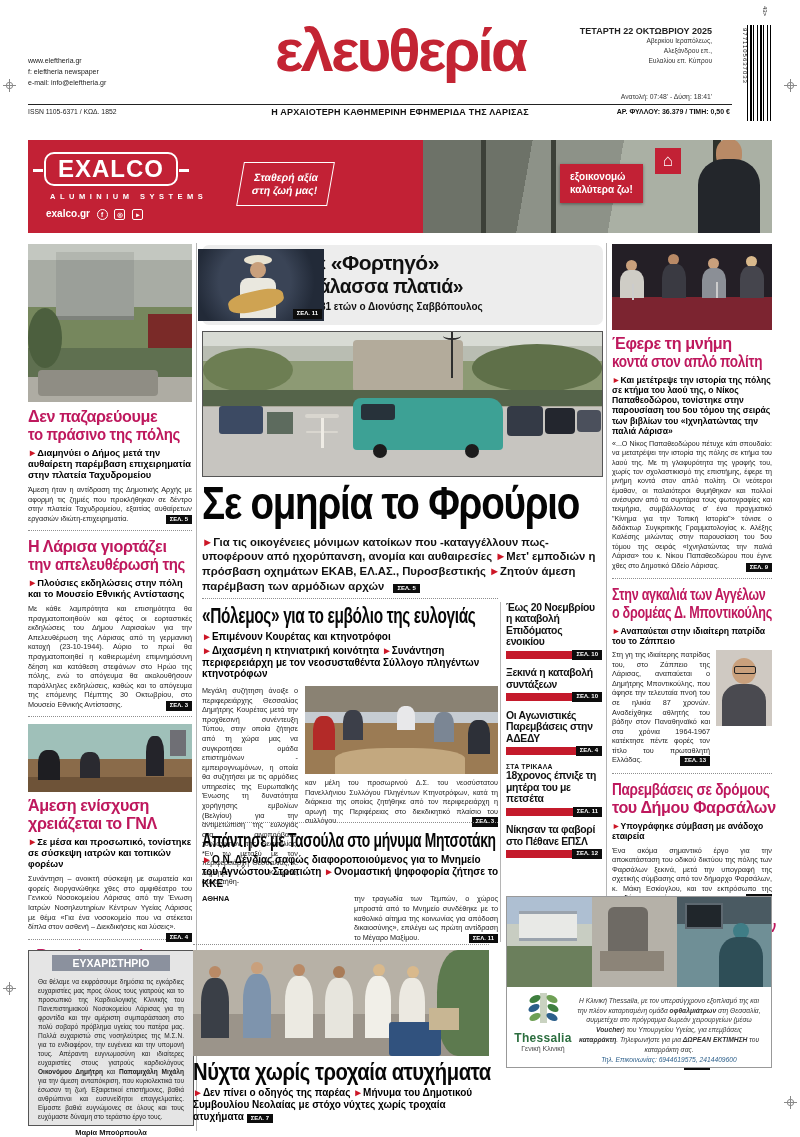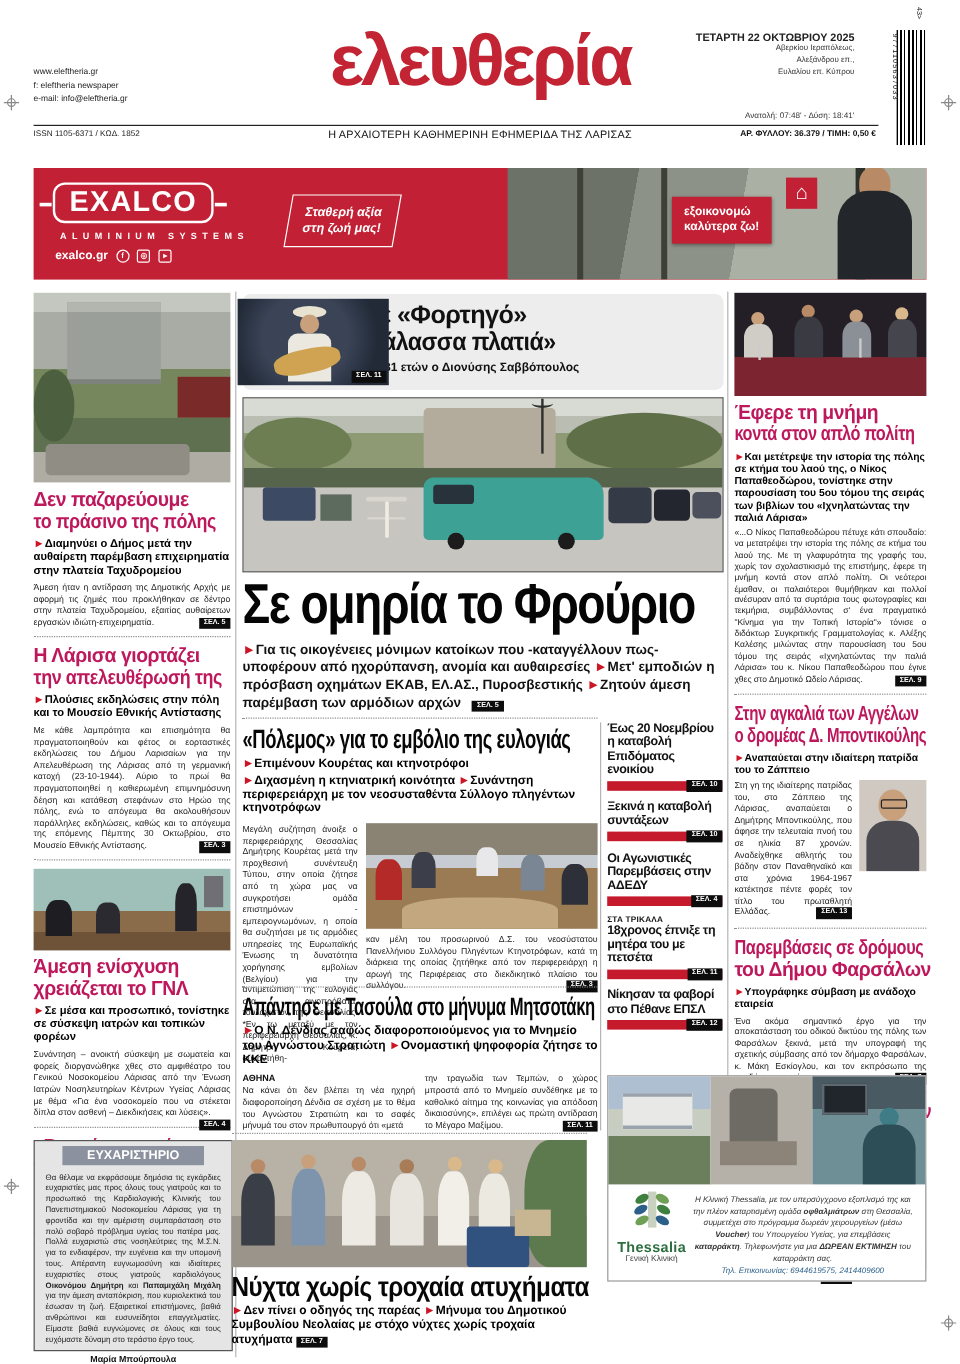--- a/index.html
+++ b/index.html
@@ -8,21 +8,21 @@
   .nowrap{white-space:nowrap;display:inline-block;transform-origin:0 50%;}
   .sx95{transform:scaleX(.95);} .sx92{transform:scaleX(.92);} .sx88{transform:scaleX(.88);}
   .sx82{transform:scaleX(.82);} .sx80{transform:scaleX(.80);} .sx77{transform:scaleX(.77);}
   .sx74{transform:scaleX(.74);} .sx70{transform:scaleX(.70);} .sx66{transform:scaleX(.66);}
   
   .mast-small{font-size:7px;line-height:1.55;color:#222;}
   .logo{font-size:60px;font-weight:bold;color:#c32433;letter-spacing:-3px;transform:scaleX(1.02);transform-origin:50% 50%;}
   .mast-date{font-size:9px;font-weight:bold;color:#222;}
   .mast-right{text-align:right;font-size:6.6px;line-height:1.5;color:#333;}
   .mast-rule{border-top:1.2px solid #222;}
-  .tagline{font-size:9px;font-weight:normal;letter-spacing:.2px;}
+  .tagline{font-size:9px;font-weight:bold;letter-spacing:.2px;}
   .issue{font-size:7px;font-weight:bold;}
   .barcode{background:repeating-linear-gradient(90deg,#000 0 1px,#fff 1px 3px,#000 3px 5px,#fff 5px 6px,#000 6px 7px,#fff 7px 10px);border:1px solid #fff;}
   .bc-num{writing-mode:vertical-rl;font-size:6px;letter-spacing:1px;color:#111;}
   
   .regmark svg{display:block;}
   
   .banner{background:#c22135;display:flex;overflow:hidden;}
   .bn-left{position:relative;width:395px;flex:none;}
   .exalco-box{position:absolute;left:16px;top:12px;border:2.5px solid #fff;border-radius:10px;padding:1px 12px;color:#fff;font-weight:bold;font-size:24px;letter-spacing:1px;}
   .exalco-box:before,.exalco-box:after{content:"";position:absolute;top:50%;width:10px;height:3px;background:#fff;}
@@ -285,21 +285,20 @@
     </div>
   </div>
 
   <div class="abs" style="left:202px;top:822px;width:296px;">
     <div class="dotsep" style="margin:0 0 6px;"></div>
     <div class="t-c" style="font-size:21px;"><span class="nowrap sx66">Απάντησε με Τασούλα στο μήνυμα Μητσοτάκη</span></div>
     <div class="sub" style="font-size:10px;"><span class="arr">►</span><span>Ο Ν. Δένδιας σαφώς διαφοροποιούμενος για το Μνημείο του Αγνώστου Στρατιώτη </span><span class="arr">►</span><span>Ονομαστική ψηφοφορία ζήτησε το ΚΚΕ</span></div>
     <div style="display:flex;gap:8px;margin-top:5px;">
       <div style="flex:1;">
         <div style="font-size:7.5px;font-weight:bold;">ΑΘΗΝΑ</div>
-        <div class="body" style="margin-top:1px;">Να κάνει ότι δεν βλέπει τη νέα ηχηρή διαφοροποίηση Δένδια σε σχέση με το θέμα του Αγνώστου Στρατιώτη και το σαφές μήνυμά του στον πρωθυπουργό ότι «μετά</div>
       </div>
       <div class="body" style="flex:1;margin-top:0;"><span>την τραγωδία των Τεμπών, ο χώρος μπροστά από το Μνημείο συνδέθηκε με το καθολικό αίτημα της κοινωνίας για απόδοση δικαιοσύνης», επιλέγει ως πρώτη αντίδραση το Μέγαρο Μαξίμου.</span> <span class="badge fl">ΣΕΛ. 11</span></div>
     </div>
   </div>
 
   <div class="abs" style="left:193px;top:944px;width:296px;">
     <div class="dotsep" style="margin:0 0 5px;"></div>
     <div class="photo" style="height:106px;background:linear-gradient(180deg,#b7b1a6 0 60%,#9b948a 60% 100%);">
       <div class="abs" style="right:0;top:0;width:52px;height:106px;background:#5d7a4f;border-radius:40% 0 0 40%;"></div>
       <div class="head" style="left:16px;top:16px;width:12px;height:12px;background:#b98a66;"></div>

